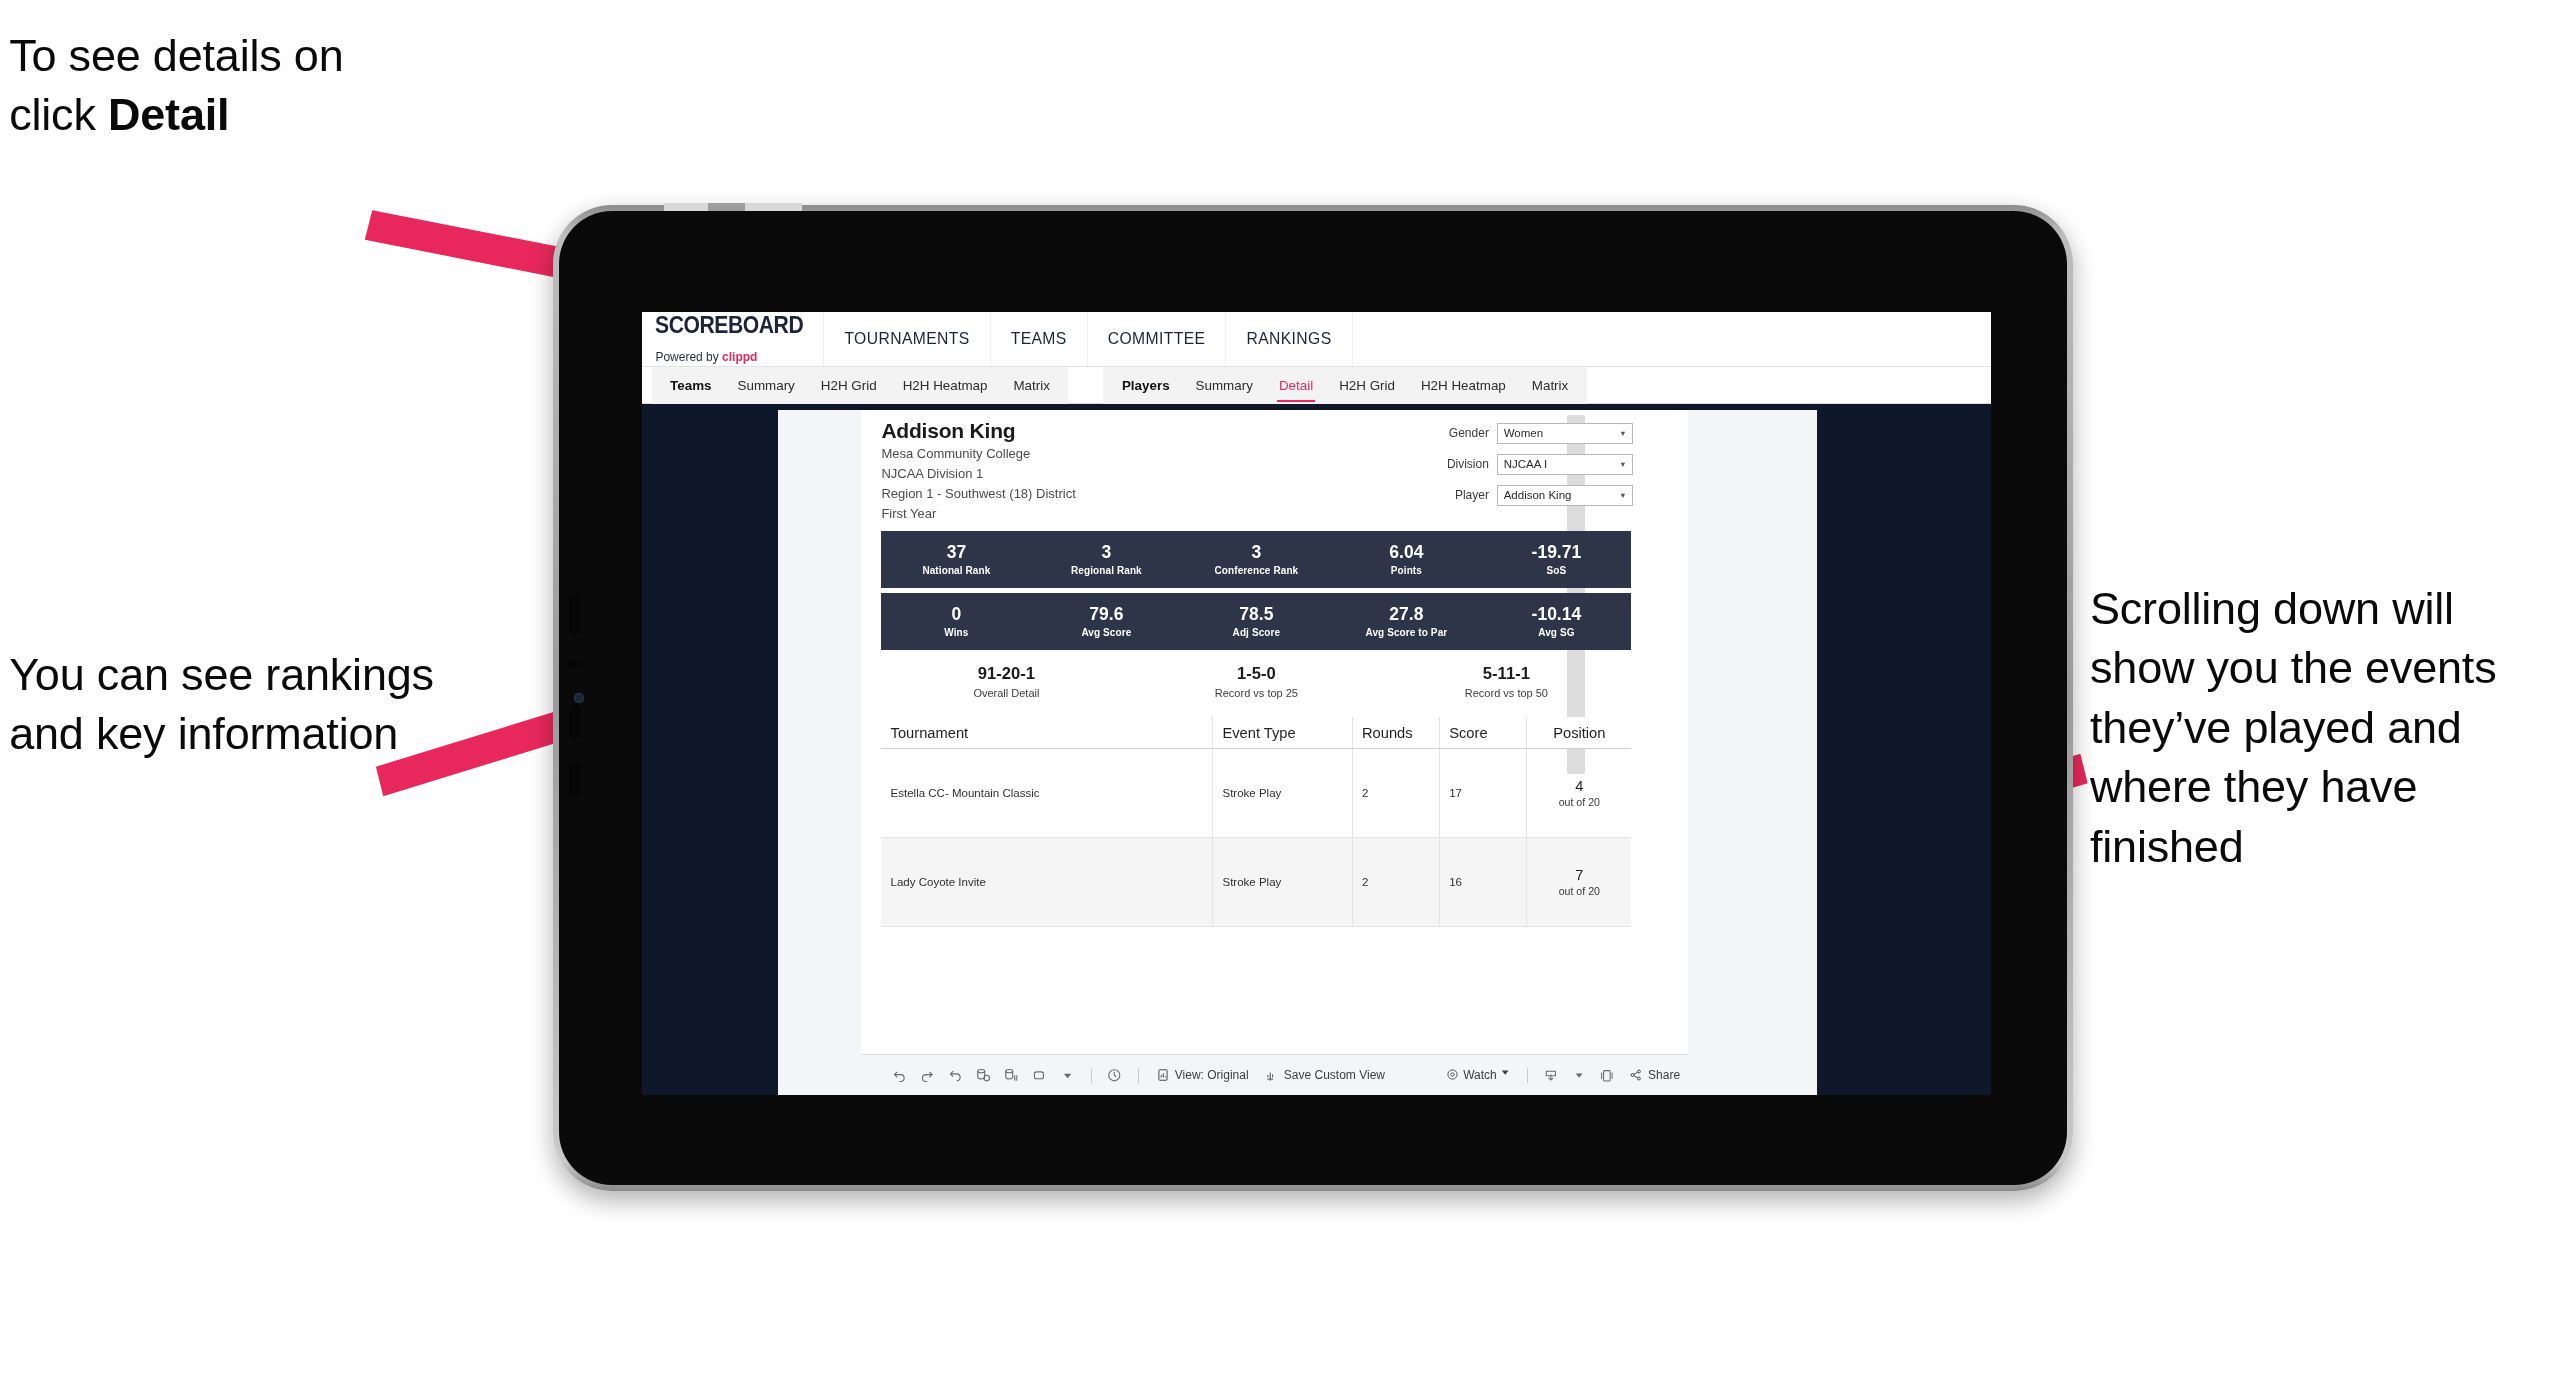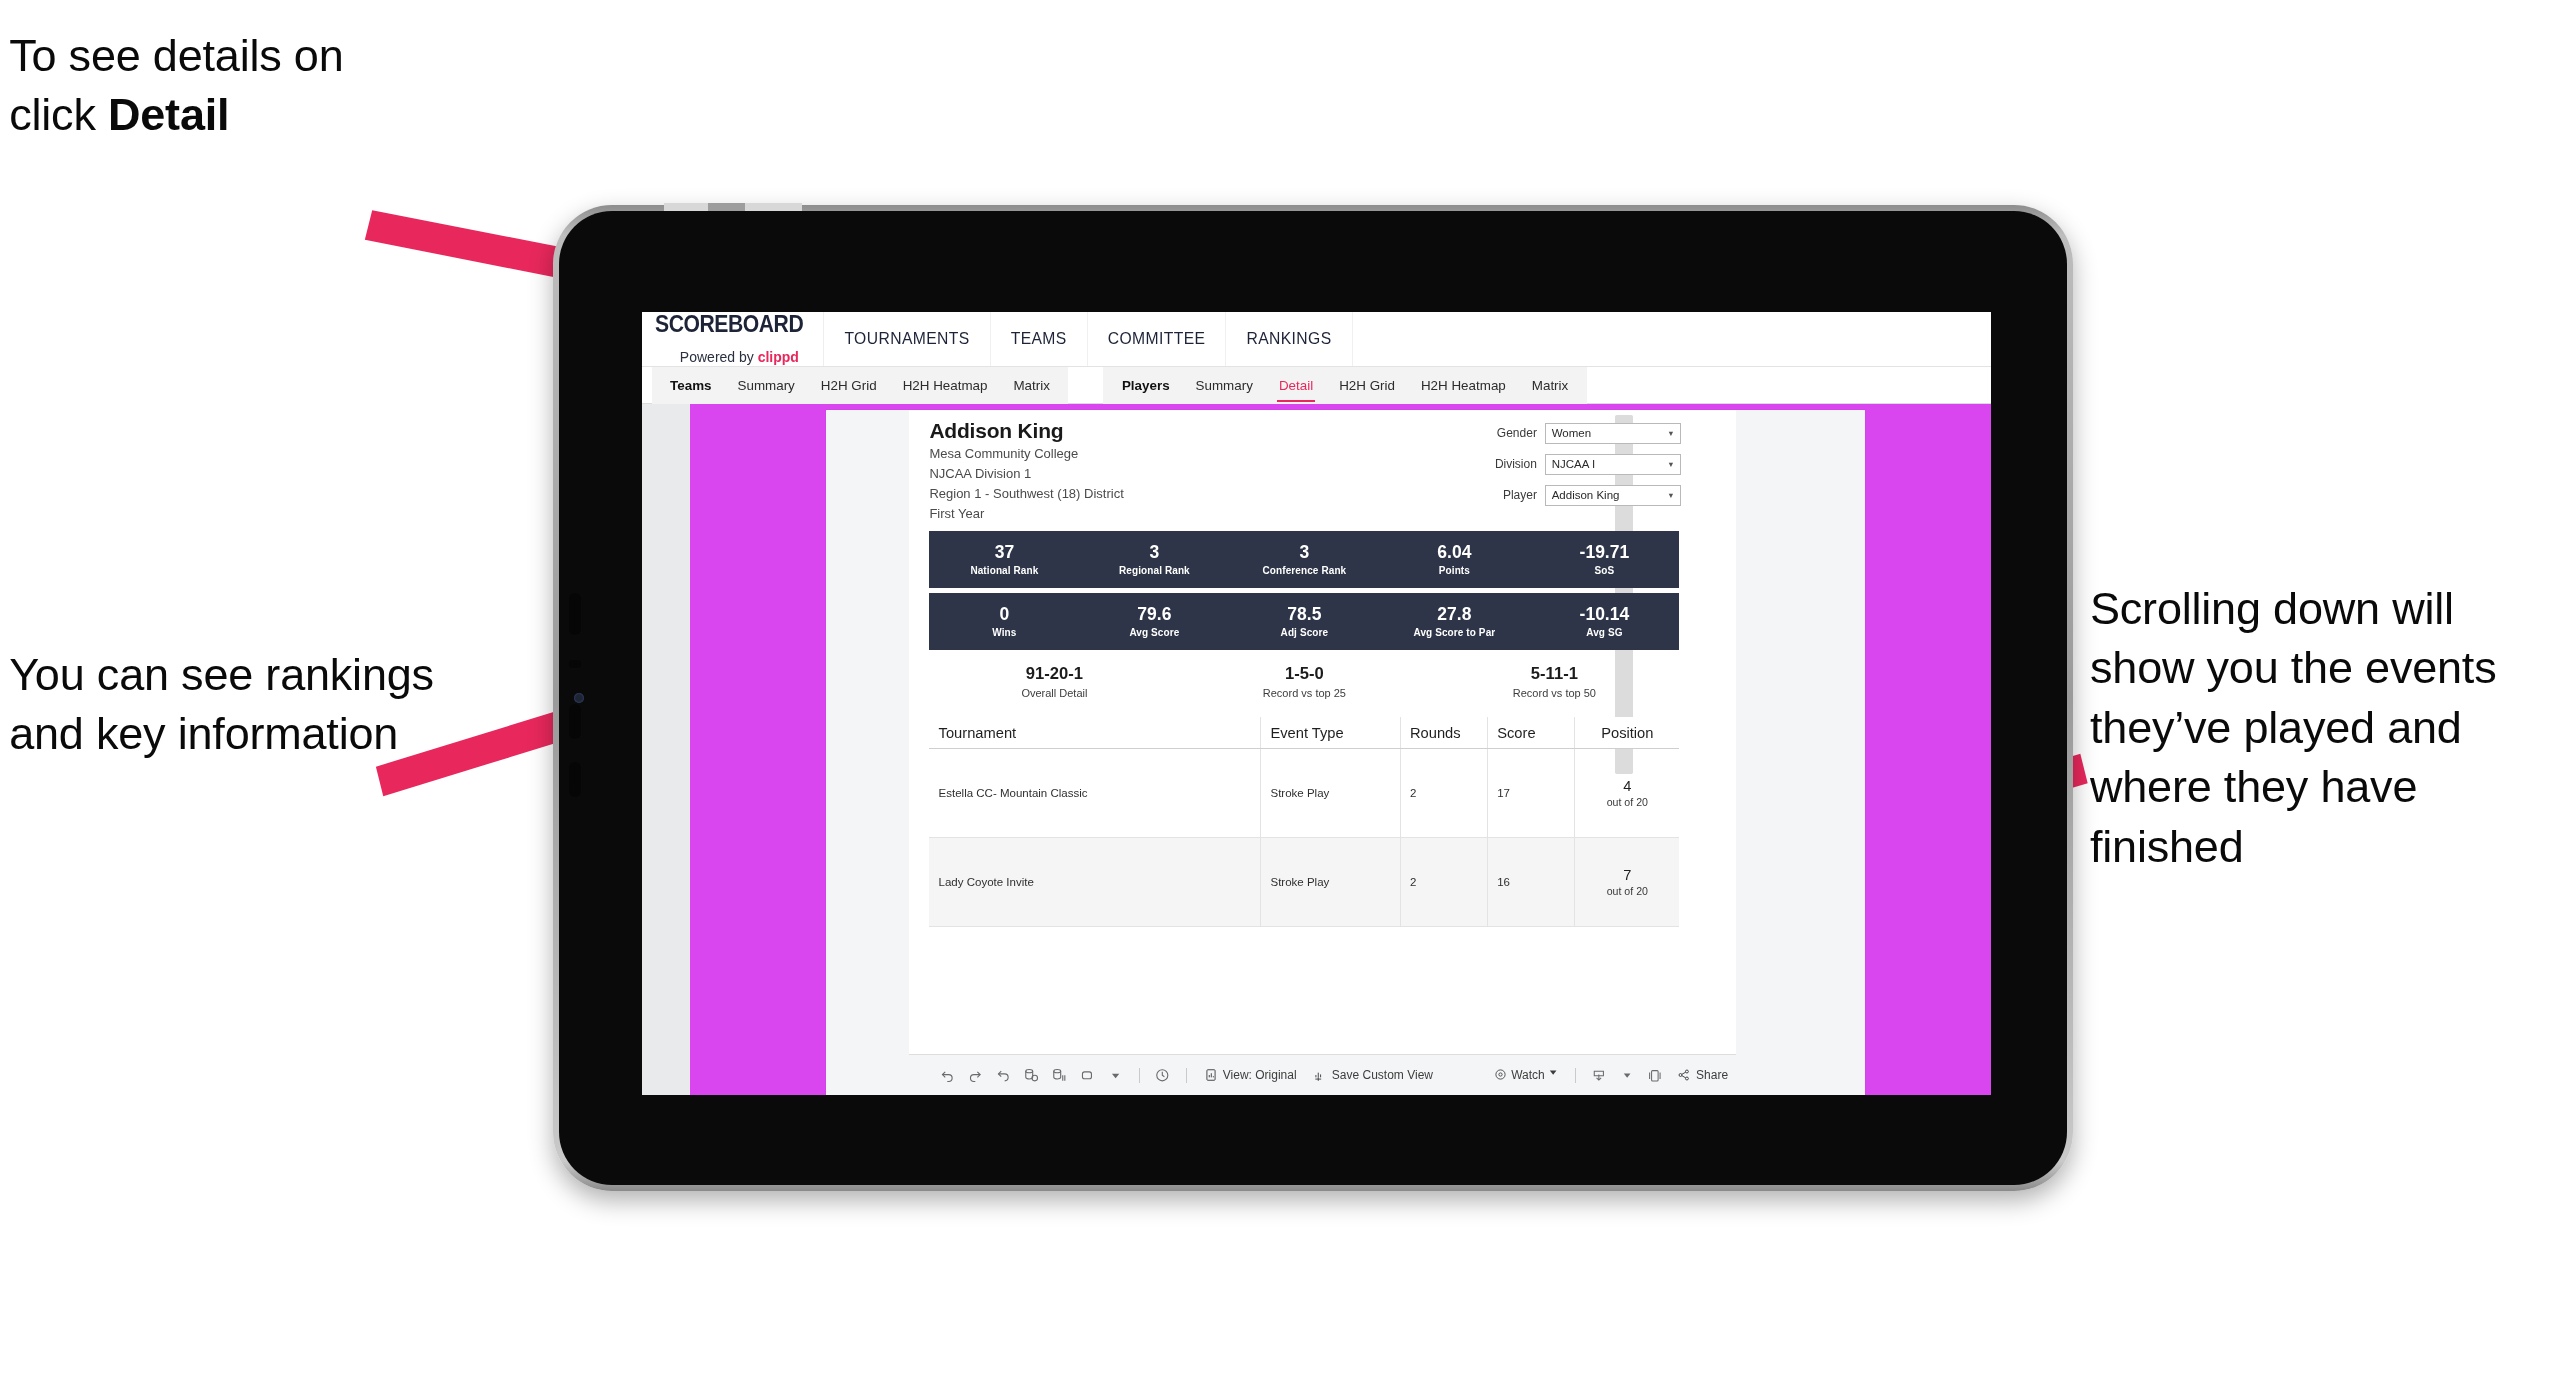--- a/index.html
+++ b/index.html
@@ -83,21 +83,21 @@
     width: 182px; display:flex; flex-direction:column; justify-content:center;
     padding-left: 13px; border-right:0.9px solid #eee;
   }
   .brand-title {
     font-family:"Liberation Sans", sans-serif;
     font-weight:800; font-size:23px; letter-spacing:-0.5px; color:#1d2438;
     line-height:1;
     transform: scaleX(0.92);
     transform-origin: left center;
   }
-  .brand-sub { font-size:14px; color:#2b3040; margin-top:13px;text-align:center; }
+  .brand-sub { font-size:12px; color:#2b3040; margin-top:13px; }
   .brand-sub .clippd { color:#e8285c; font-weight:700; }
   .topnav-items { display:flex; align-items:center; }
   .topnav-item {
     padding: 0 20px; height:100%; display:flex; align-items:center;
     font-size:15.7px; color:#1d2438; letter-spacing:0.4px;
     border-right:0.9px solid #f0f0f0;
   }
 
   
   .subnav {
@@ -116,22 +116,21 @@
   .subitem.head { font-weight:700; color:#111; }
   .subitem.active { color:#e8285c; }
   .subitem.active::after {
     content:""; position:absolute; left:11px; right:11px; bottom:1.8px;
     height:2.3px; background:#e8285c;
   }
 
   
   .workspace {
     position:relative; height: calc(783px - 55px - 37px);
-    background:#d946ef;
-    margin-left:48px;
+    background:#0f172a;
   }
   .viz-card {
     position:absolute; left:136px; top:5.5px; width:1039px; bottom:0;
     background:#f4f5f7;
     box-shadow: 0 0 0 0.9px rgba(0,0,0,.03);
   }
   .white-panel {
     position:absolute; left:83px; top:0; right:129px; bottom:41px;
     background:#ffffff;
   }

